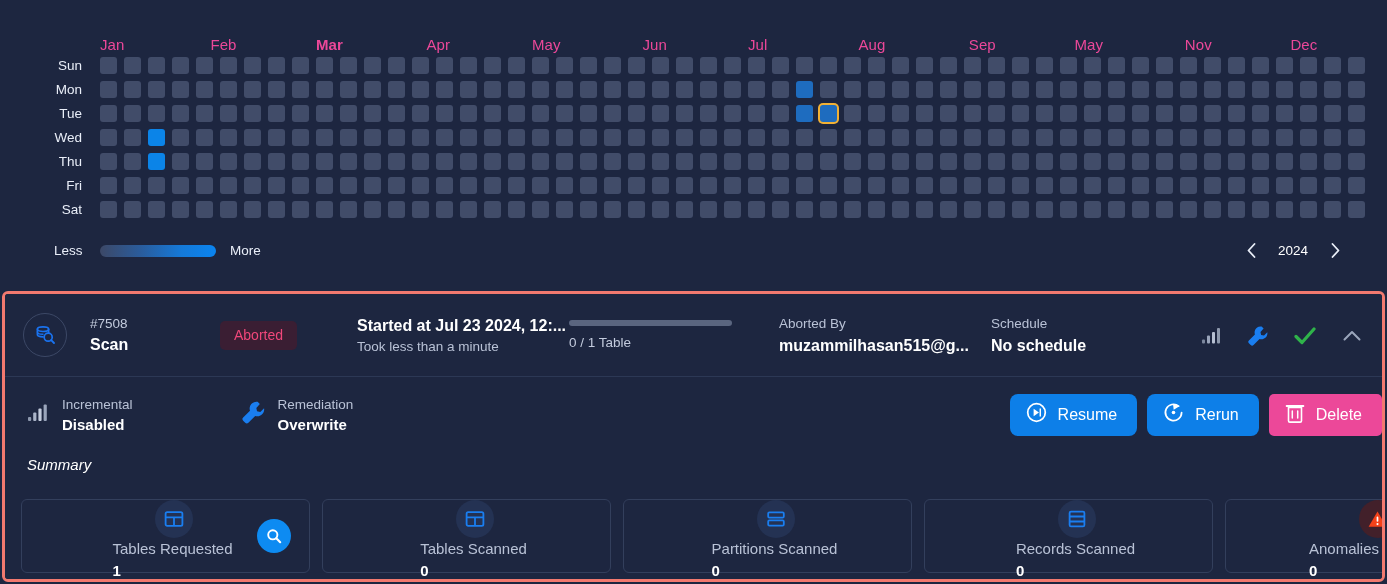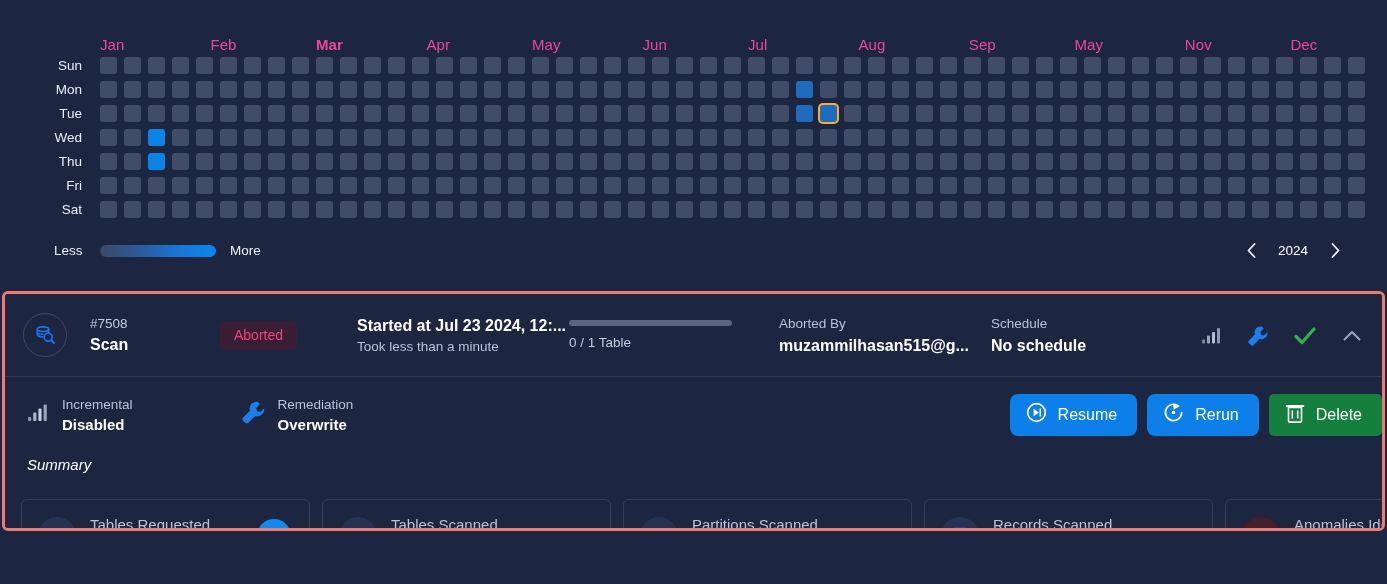--- a/index.html
+++ b/index.html
@@ -67,21 +67,21 @@
   .yr-arrow {
     width: 20px; height: 20px; display: flex; align-items: center; justify-content: center;
     color: #e9eef8; font-size: 16px; cursor: pointer; background: none; border: none;
     font-family: "Liberation Sans", sans-serif;
   }
   #year-value { font-size: 13.5px; color: #ffffff; min-width: 36px; text-align: center; }
 
   
   #job-card-wrap {
     position: absolute; left: 2px; top: 291px;
-    width: 1383px; height: 240px;
+    width: 1383px; height: 291px;
     border: 3px solid #f2796f;
     border-radius: 6px;
     overflow: hidden;
     background: #1d2640;
   }
   #job-card { position: relative; width: 100%; height: 100%; background: #1d2640; }
 
   
   #job-header {
     position: relative; height: 83px;
@@ -143,35 +143,35 @@
     display: flex; align-items: center; gap: 10px;
   }
   .act-btn {
     height: 42px; border: none; border-radius: 5px;
     display: flex; align-items: center; gap: 11px;
     padding: 0 20px 0 16px; cursor: pointer;
     font-family: "Liberation Sans", sans-serif;
     font-size: 16px; color: #ffffff;
   }
   .act-btn.blue { background: #0d7fe8; border-radius: 8px; }
-  .act-btn.red  { background: #15803d; }
+  .act-btn.red  { background: #ec4899; }
 
   
   #summary-title {
     font-size: 15px; color: #ffffff; margin: 4px 0 0 22px; font-style: italic;
   }
   #summary-cards {
     position: absolute; left: 16px; top: 205px;
     display: flex; gap: 12px;
   }
   .sum-card {
     width: 289px; height: 74px;
     border: 1px solid #333f5c; border-radius: 6px;
     background: #1d2640;
-    display: flex; align-items: center; position: relative;
+    display: flex; align-items: center; position: relative; flex-direction: column;
   }
   .sum-icon-circle {
     margin-left: 16px; width: 38px; height: 38px; border-radius: 50%;
     background: #243253; display: flex; align-items: center; justify-content: center;
     flex: none;
   }
   .sum-icon-circle.danger { background: #42202a; }
   .sum-text { margin-left: 14px; }
   .sum-label { font-size: 15px; color: #b9c2d6; line-height: 22px; }
   .sum-value { font-size: 15px; color: #ffffff; font-weight: 700; line-height: 22px; }

